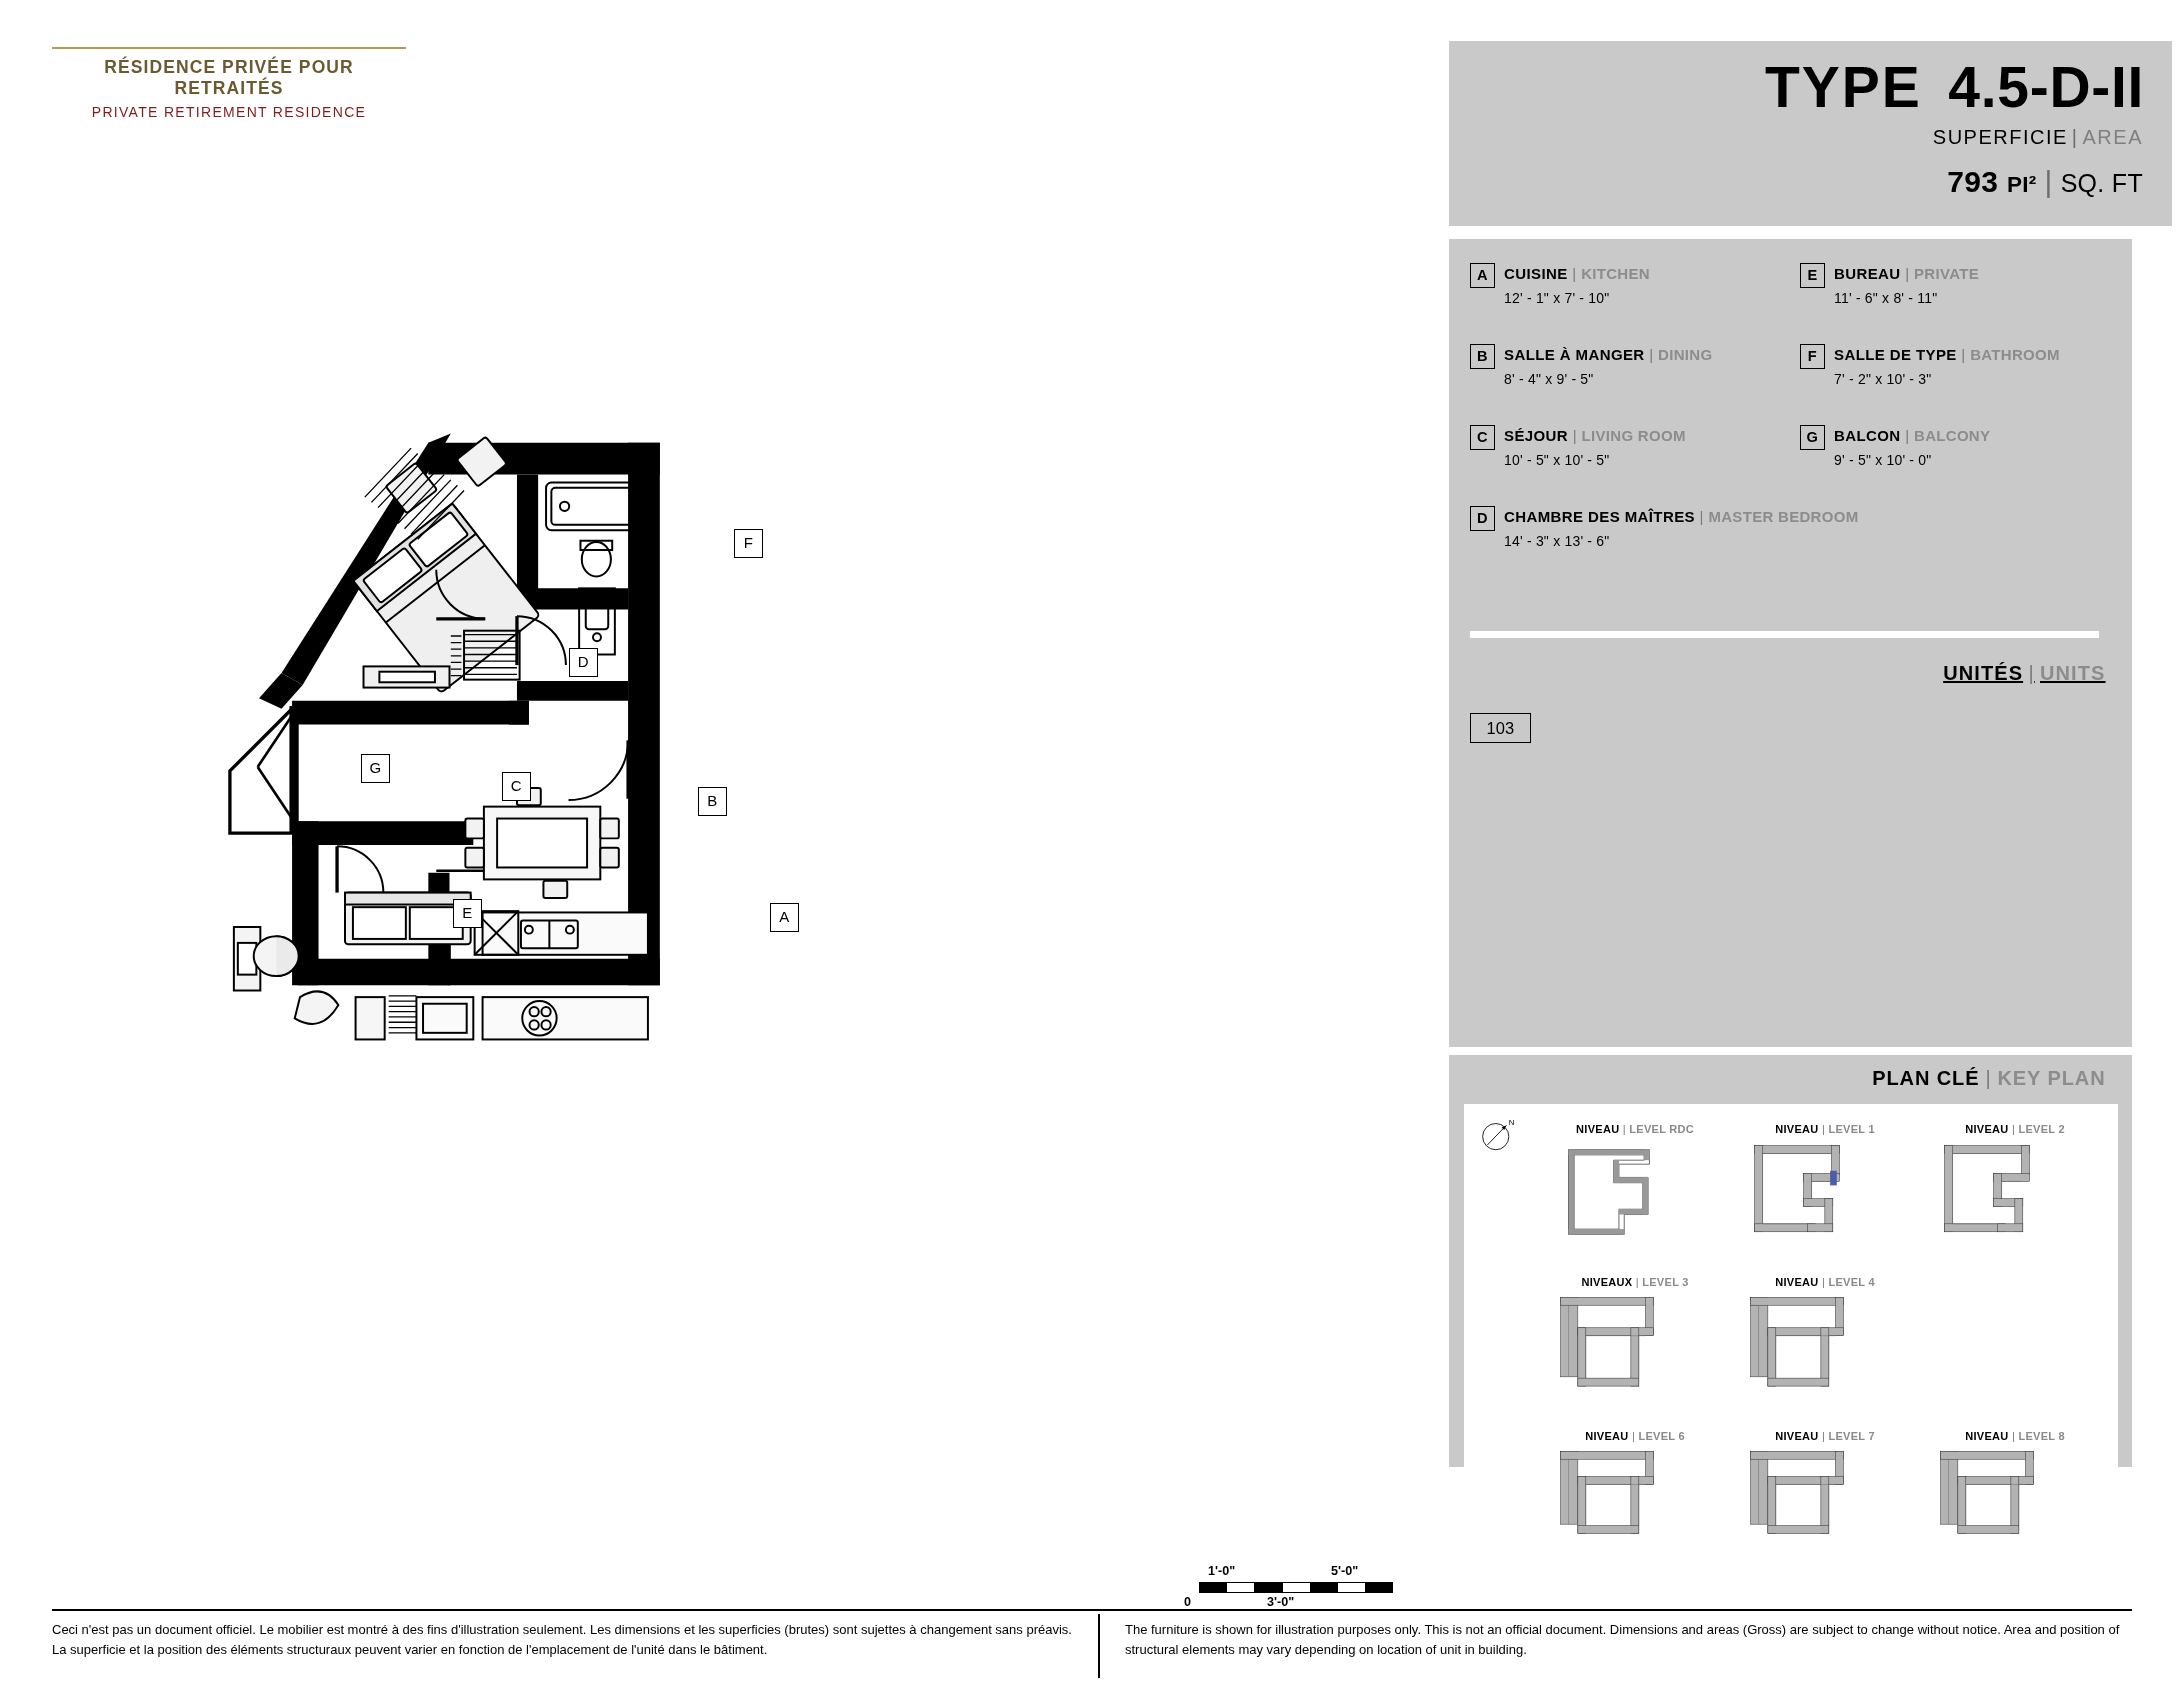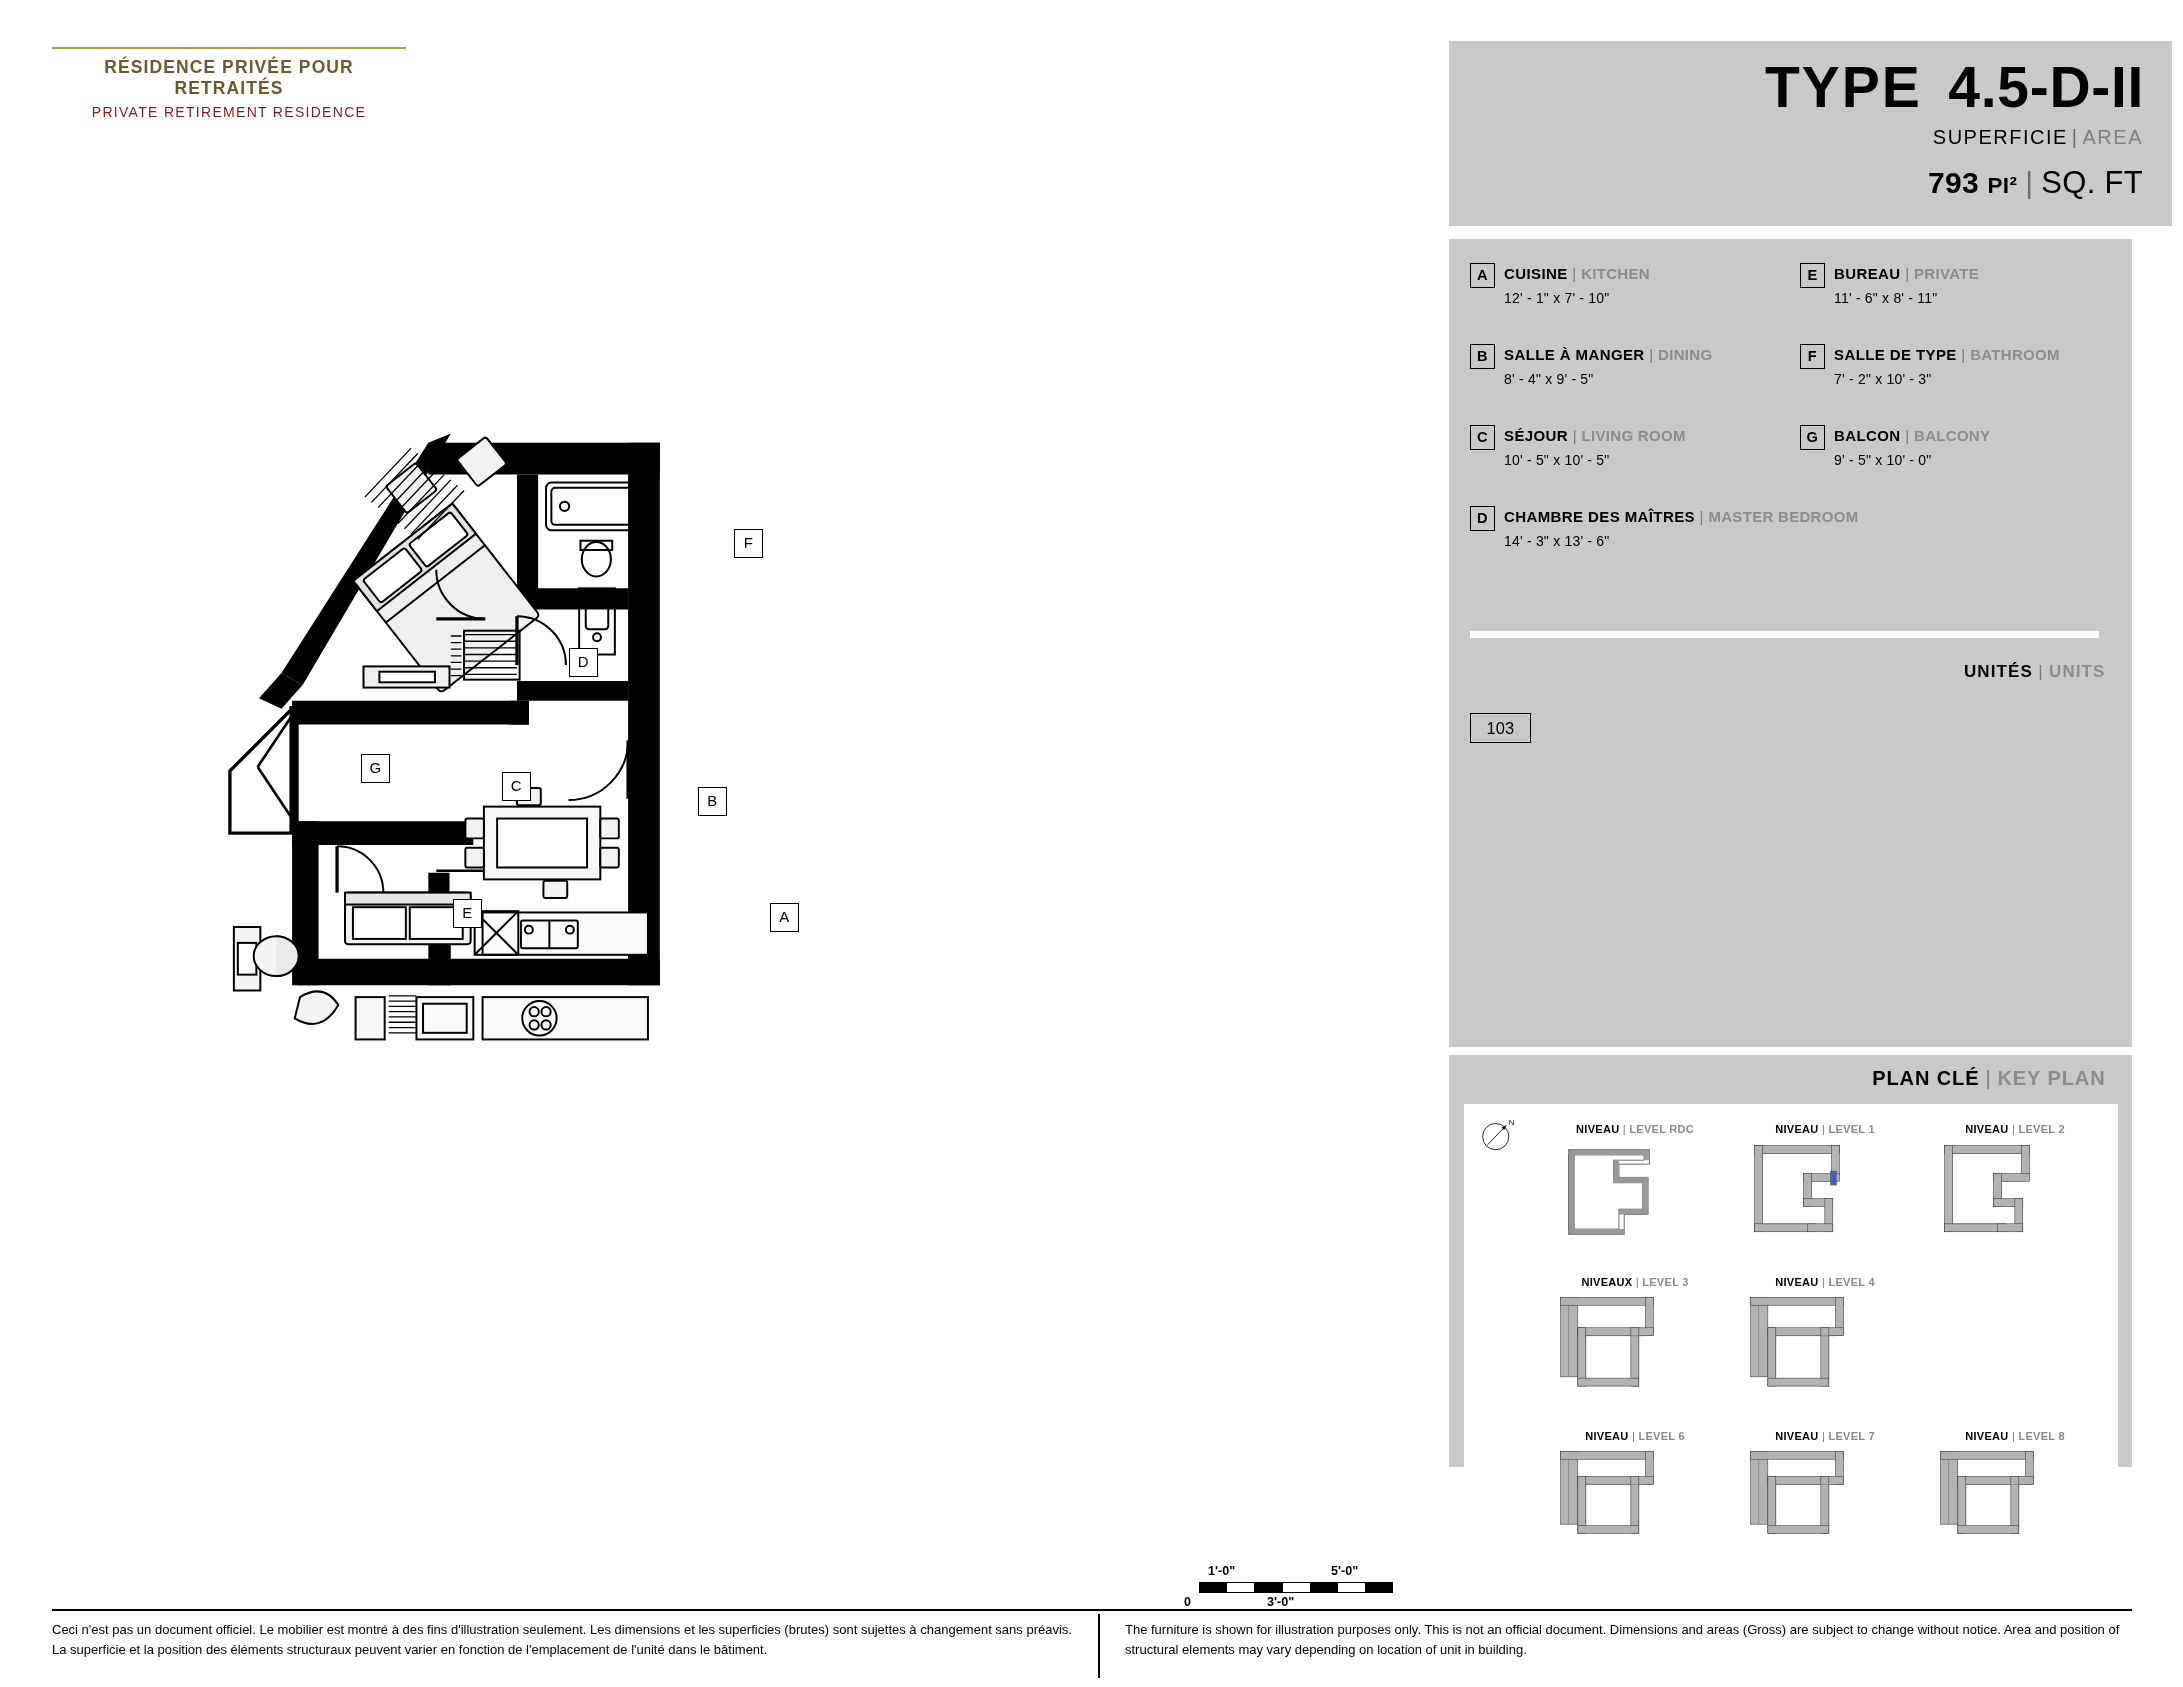--- a/index.html
+++ b/index.html
@@ -91,21 +91,21 @@
     position: absolute;
     right: 29px;
     top: 124px;
     font-size: 30px;
     font-weight: bold;
     letter-spacing: 0.3px;
     white-space: nowrap;
   }
   #title-area-value .unit { font-size: 22.5px; font-weight: bold; }
   #title-area-value .sep { color: #6d6d6d; padding: 0 8px; font-weight: normal;}
-  #title-area-value .sqft { font-size: 31px; font-weight: normal; }
+  #title-area-value .sqft { font-size: 25px; font-weight: normal; }
 
   #panel-legend {
     left: 1449px;
     top: 239px;
     width: 683px;
     height: 808px;
   }
 
   .legend-col { position: absolute; }
   #legend-col-left { left: 21px; top: 24px; width: 311px; }
@@ -147,24 +147,25 @@
     left: 21px;
     top: 392px;
     width: 629px;
     height: 6.6px;
     background: #ffffff;
   }
   #units-label {
     position: absolute;
     right: 26.5px;
     top: 423px;
-    font-size: 17px;
+    font-size: 20px;
     font-weight: bold;
     letter-spacing: 1.1px;
     white-space: nowrap;
+    text-decoration: underline;
   }
   #units-label .en { color: #8c8c8c; }
   #units-label .bar { color: #7a7a7a; font-weight: normal; padding: 0 5.3px; }
   #unit-badge {
     position: absolute;
     left: 21px;
     top: 474px;
     min-width: 48px;
     height: 28px;
     border: 1.3px solid #000;

